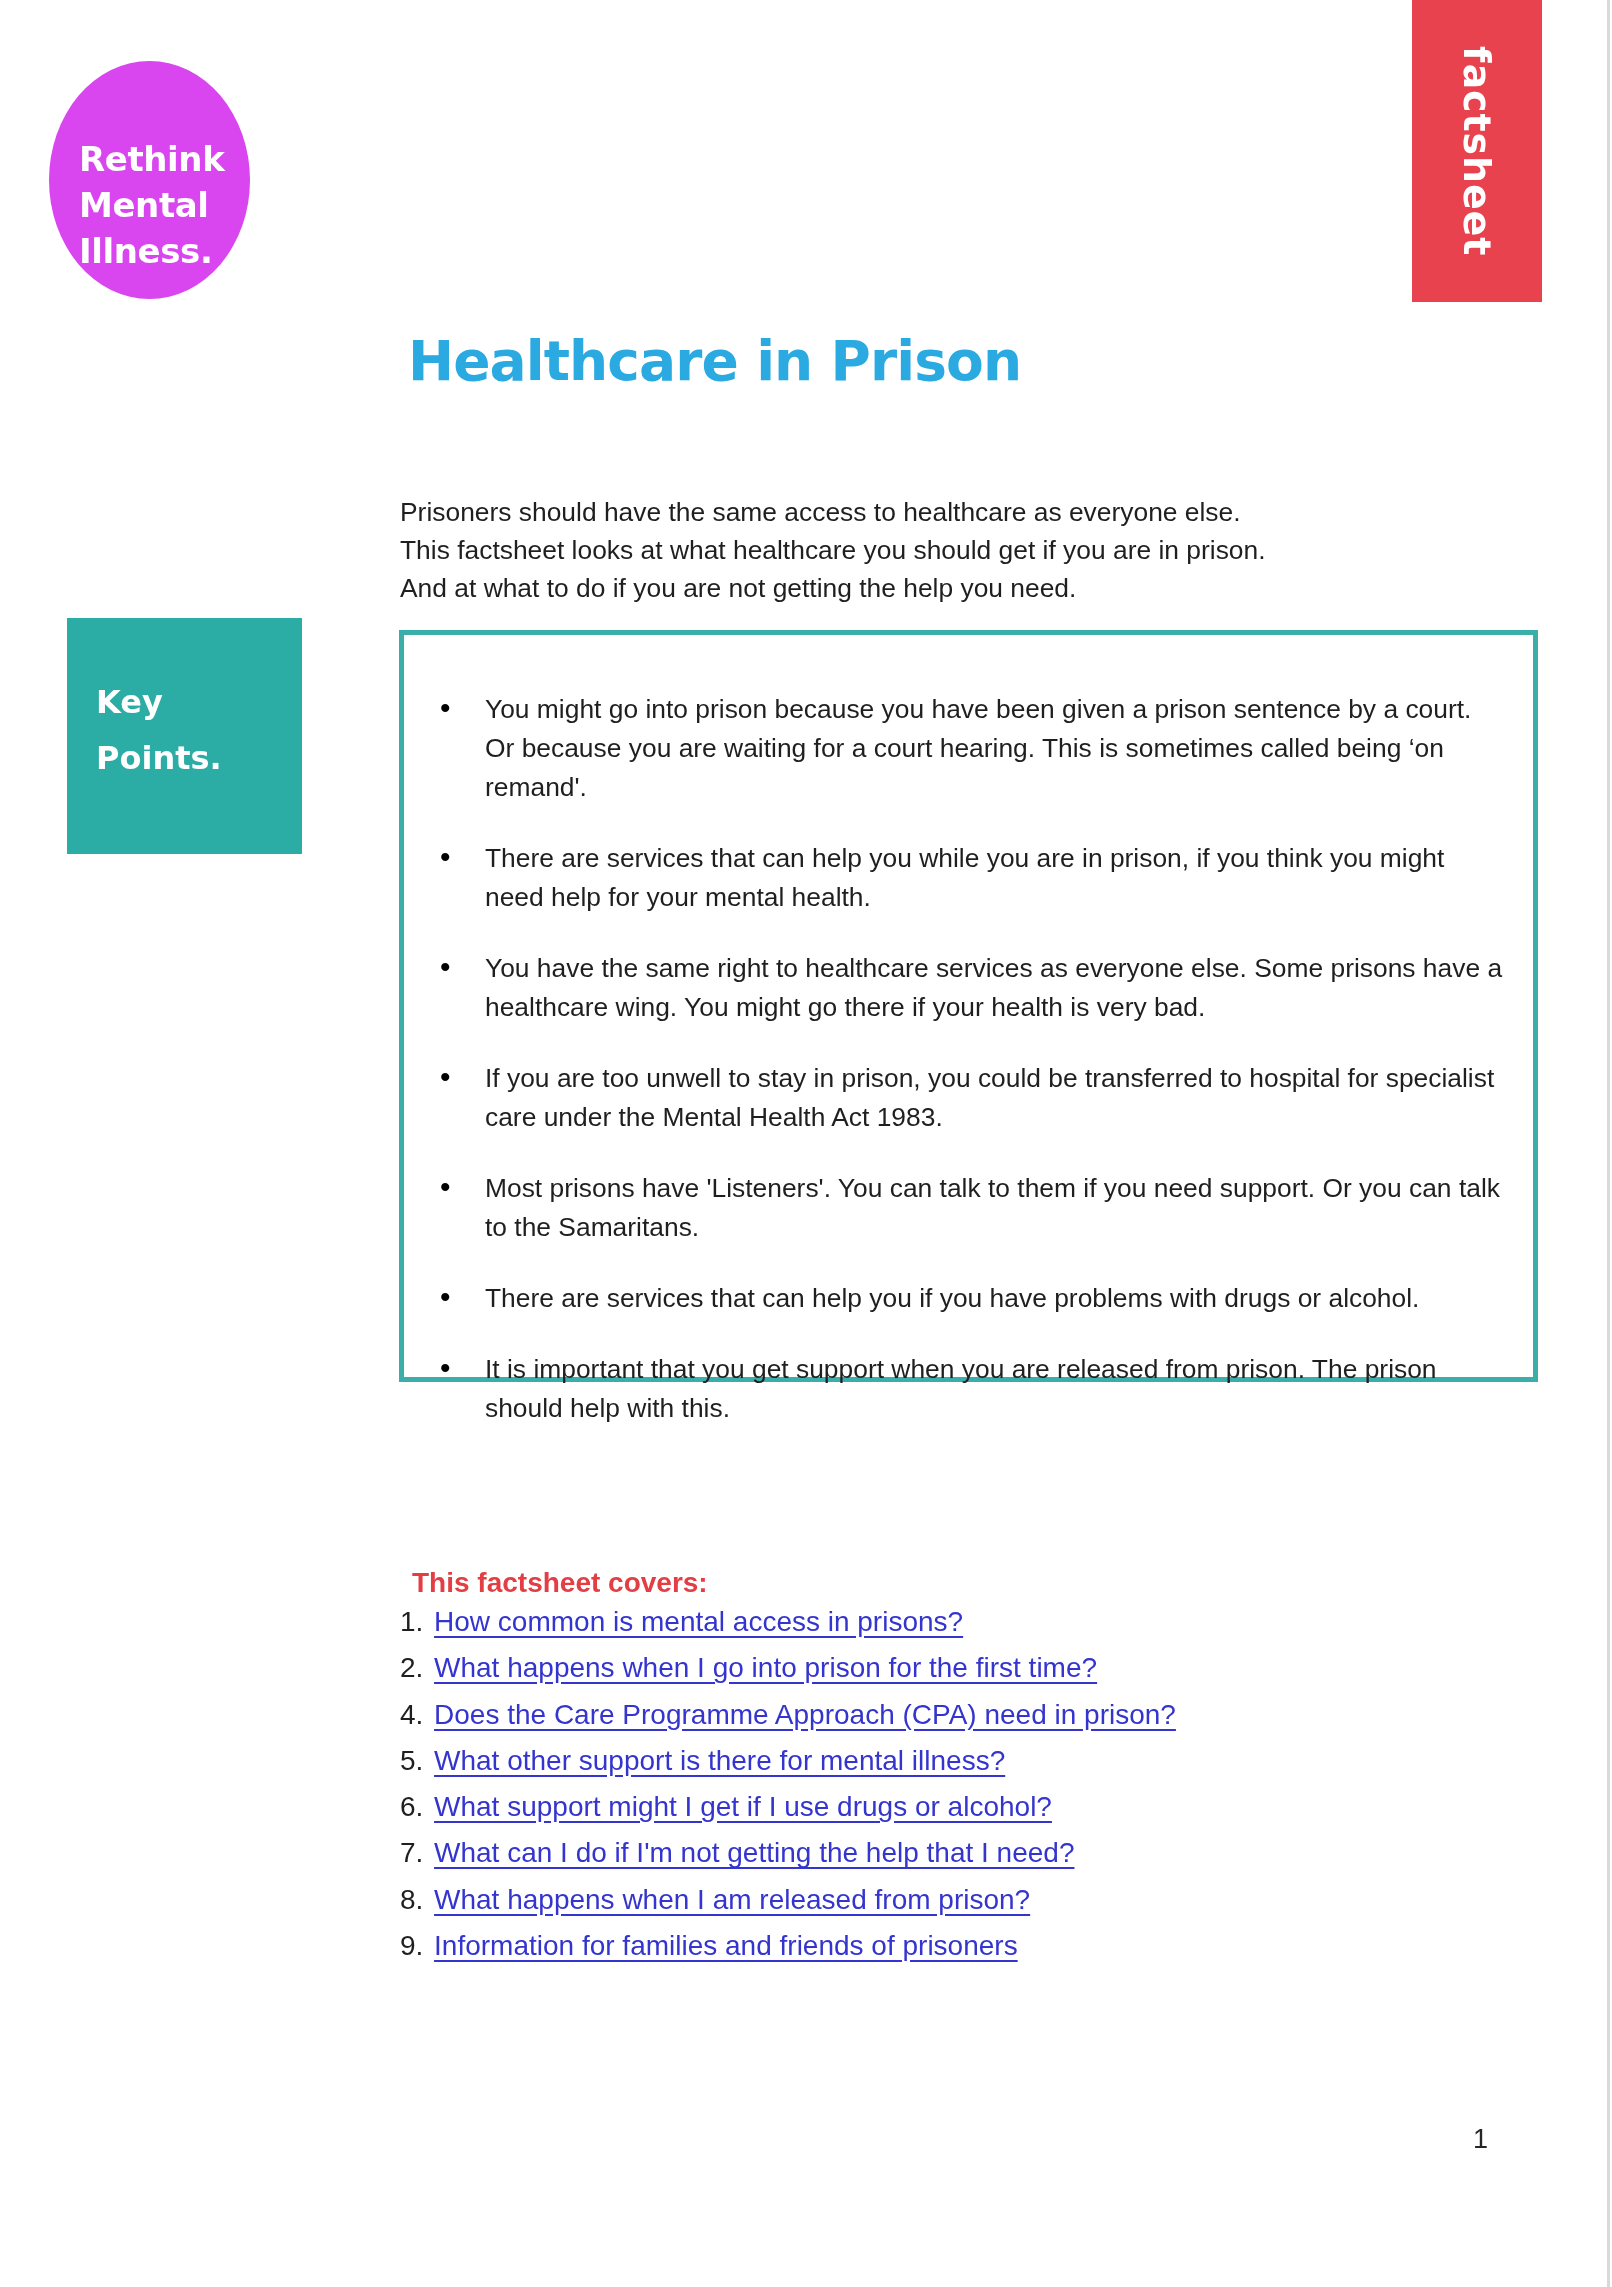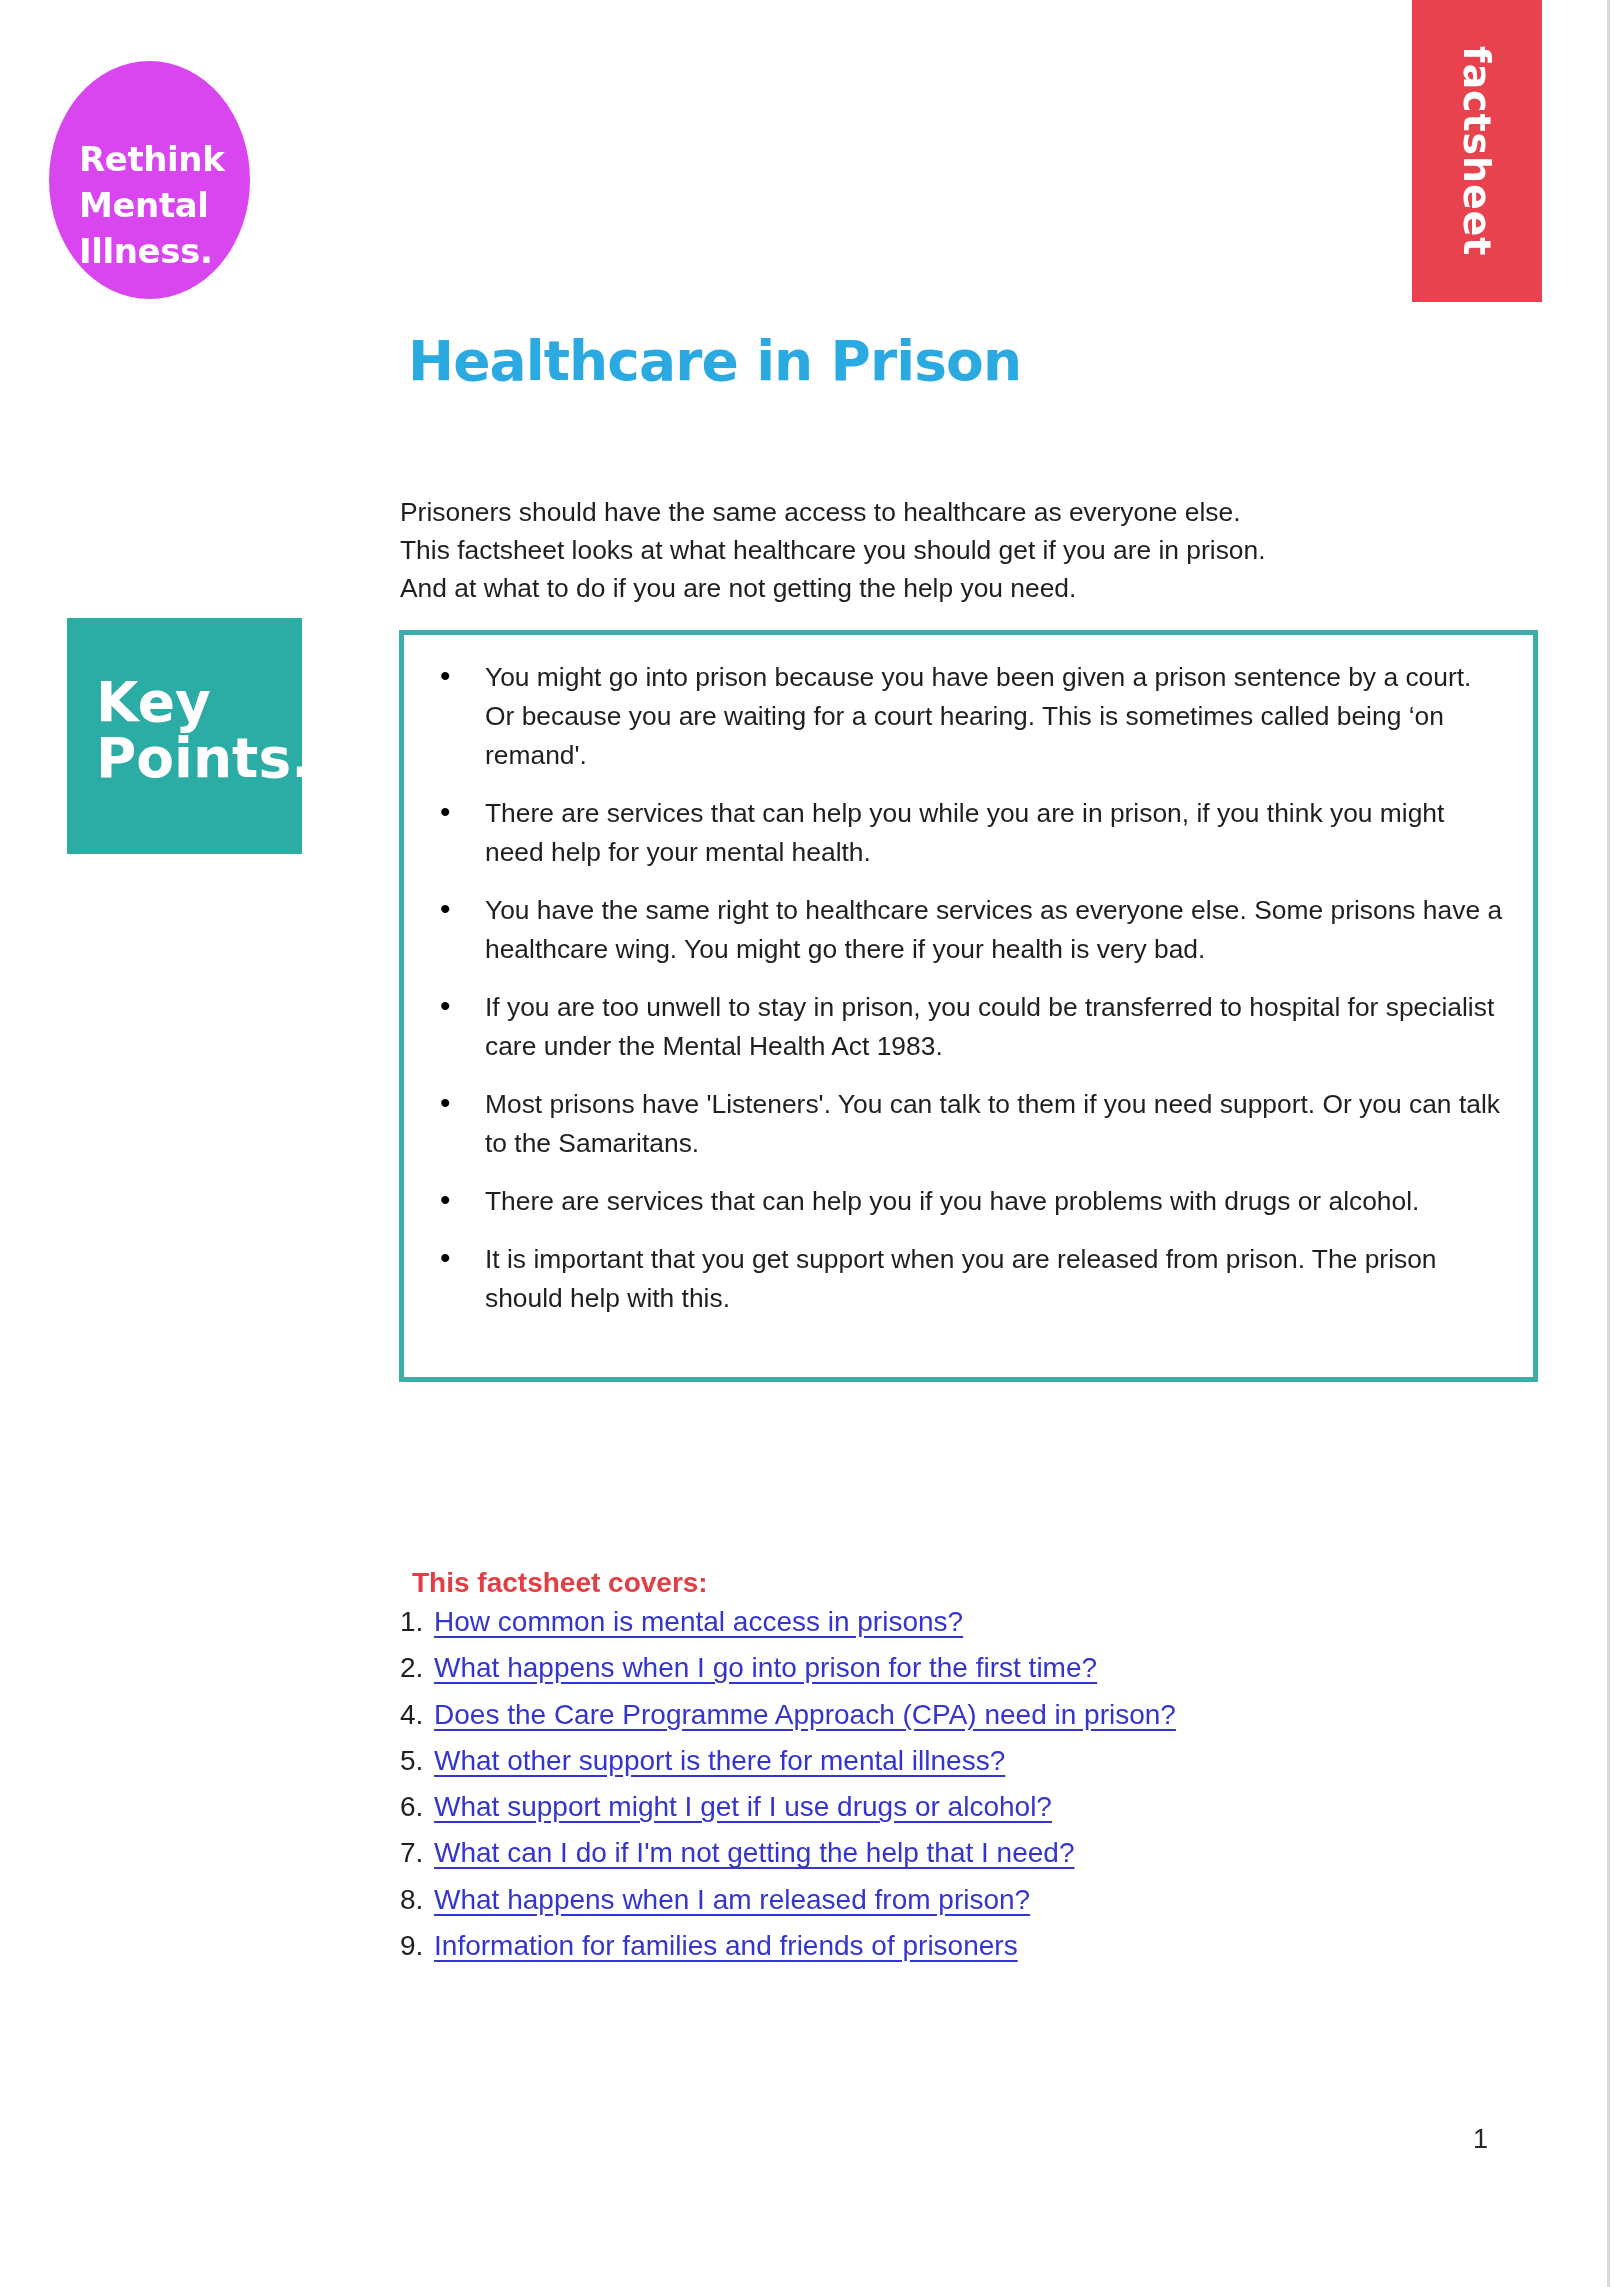--- a/index.html
+++ b/index.html
@@ -49,38 +49,39 @@
   .intro{
     position:absolute;left:400px;top:493px;
     font-size:26.4px;line-height:38px;color:#1f1f1f;
   }
   
   .kp-label{
     position:absolute;left:67px;top:618px;width:235px;height:236px;
     background:#2BACA4;box-sizing:border-box;
     padding:56px 0 0 29px;
     font-family:"DejaVu Sans","Liberation Sans",sans-serif;
-    font-weight:700;font-size:55px;line-height:56px;color:#ffffff;
+    font-weight:700;font-size:32px;line-height:56px;color:#ffffff;
   }
   
   .kp-box{
     position:absolute;left:399px;top:630px;width:1139px;height:752px;
     box-sizing:border-box;
     border:5.4px solid #3AAEA9;
     background:#ffffff;
   }
   .kp-box ul{
     list-style:none;margin:0;
     padding:23px 27px 0 81px;
   }
   .kp-box li{
     position:relative;
     max-width:1021px;
     font-size:26.4px;line-height:39px;
     margin-bottom:19px;
+    margin-top:32px;
   }
   .kp-box li::before{
     content:"\2022";
     position:absolute;left:-45px;top:-1.8px;
     font-size:30px;color:#000000;
   }
   
   .covers-heading{
     position:absolute;left:400px;top:1555px;margin:12px;
     font-size:28px;font-weight:700;color:#E23E44;

